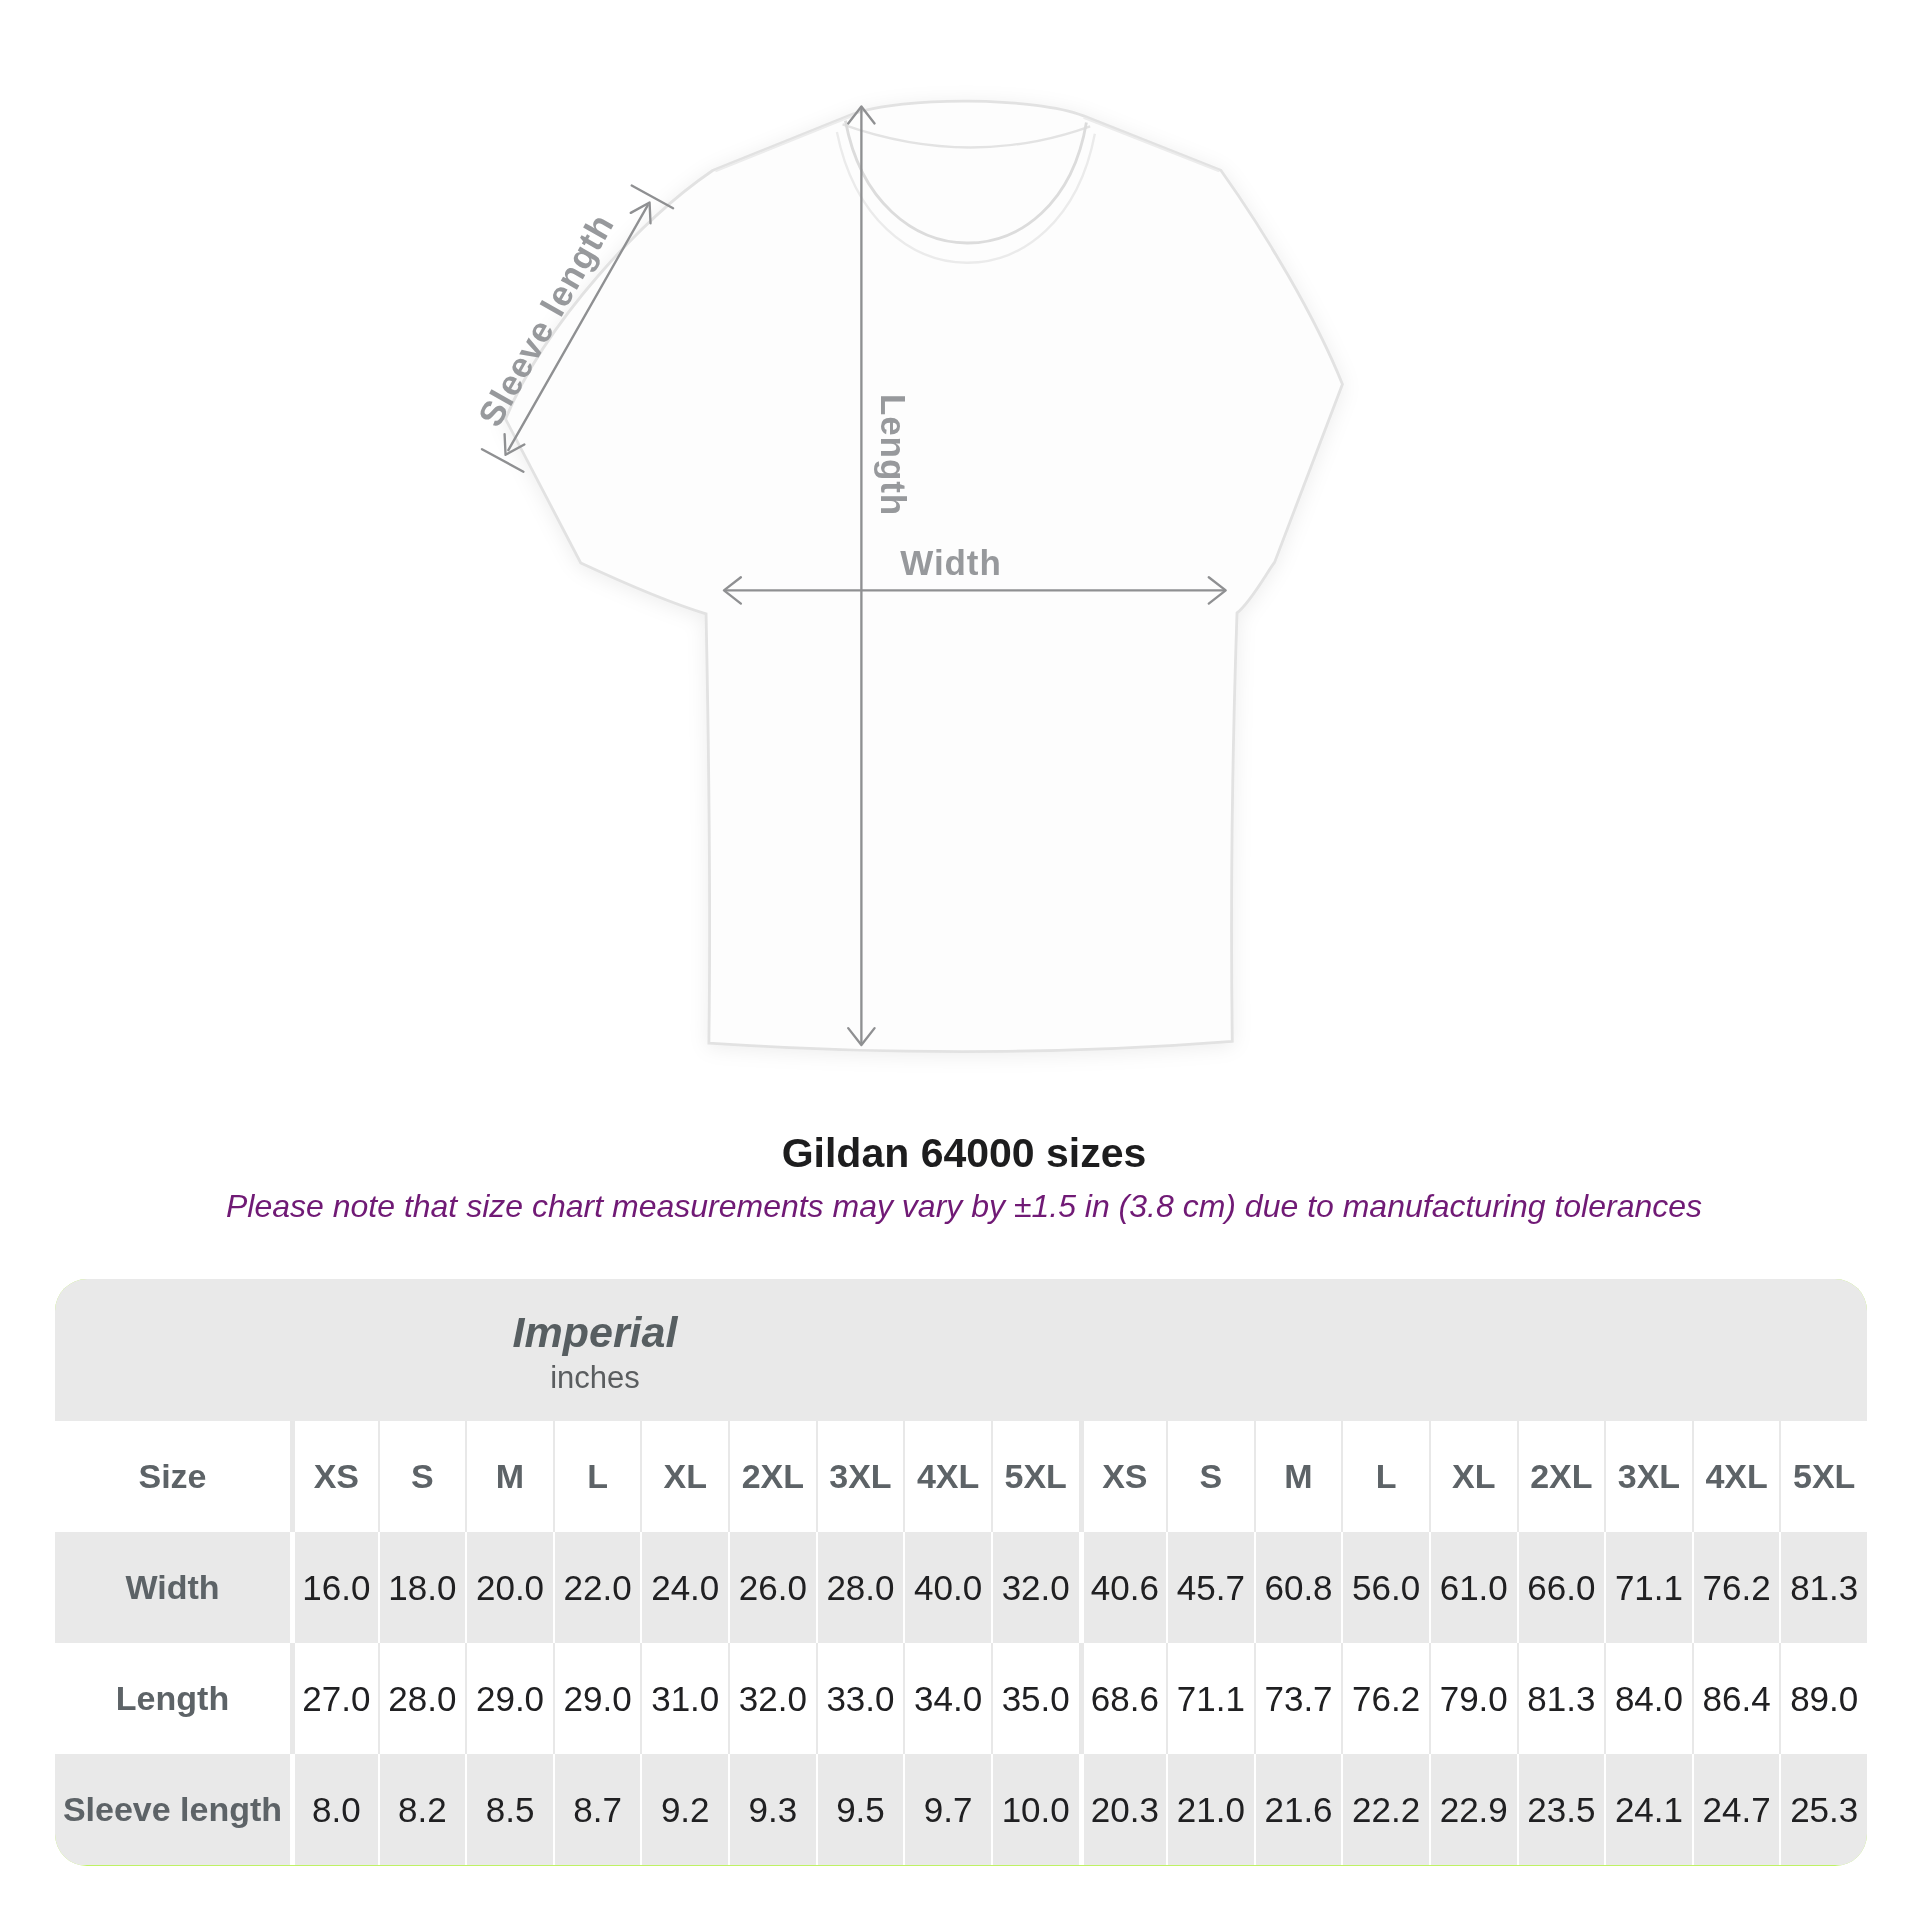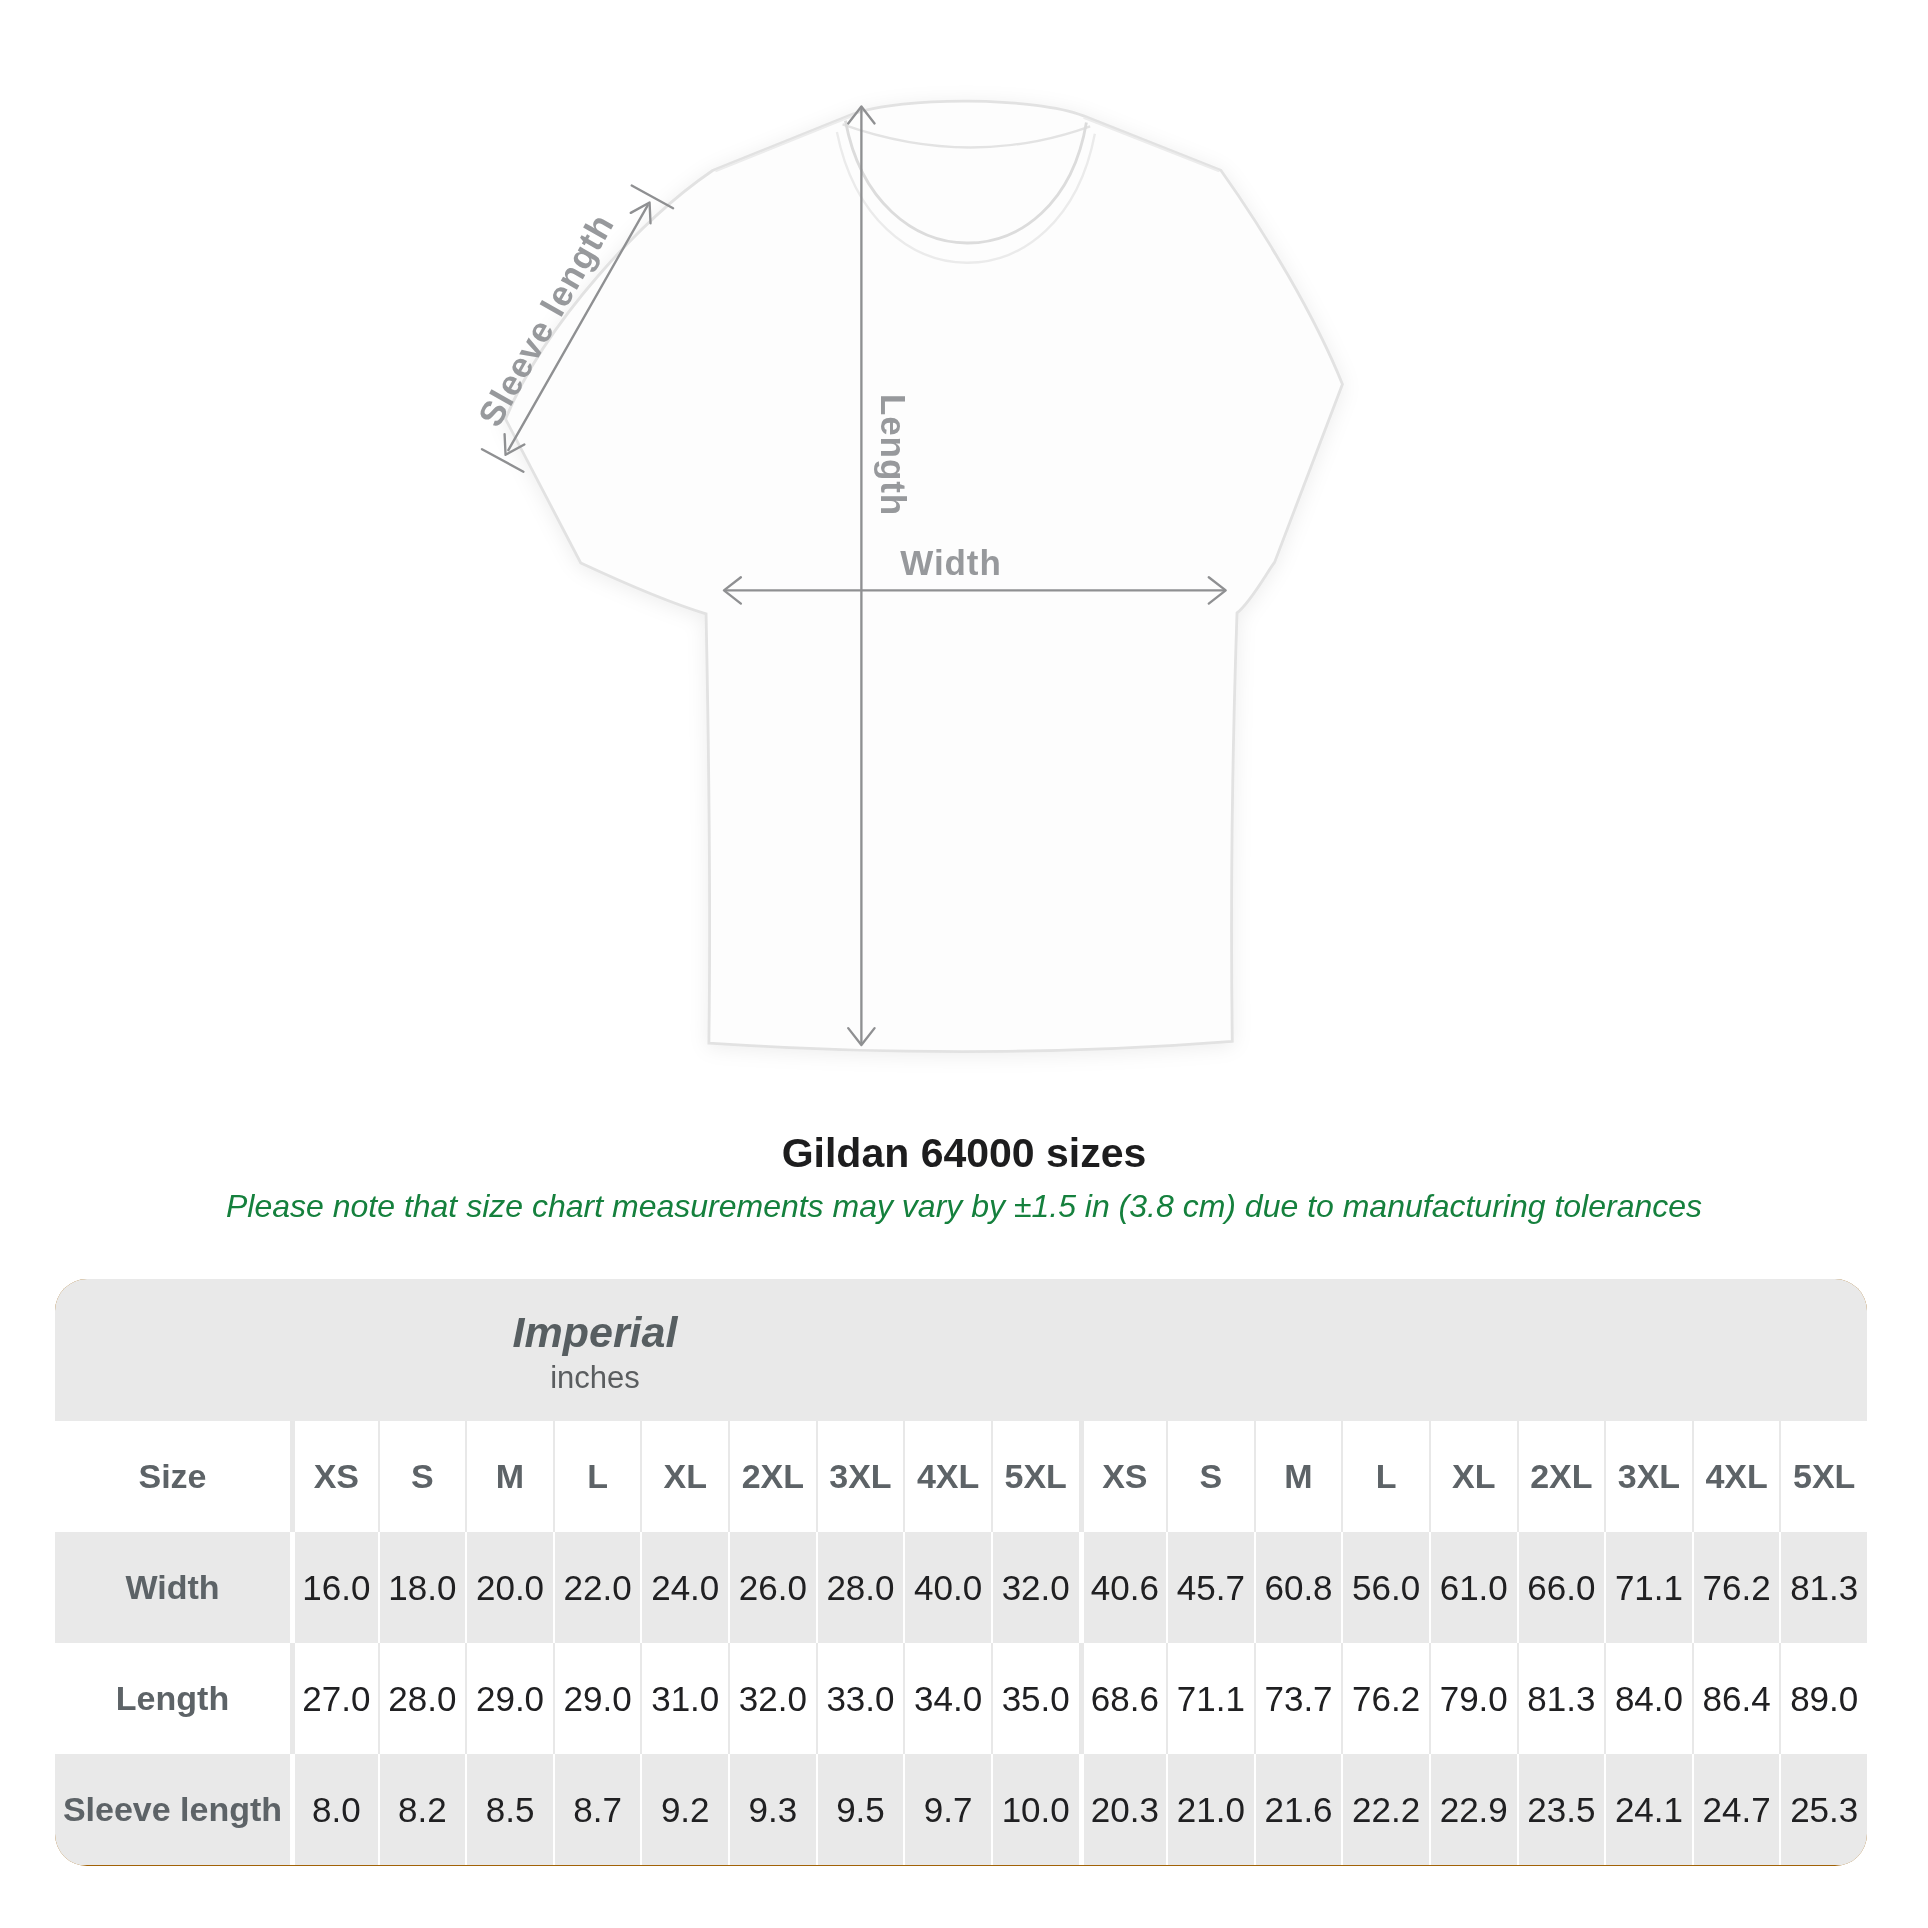--- a/index.html
+++ b/index.html
@@ -18,26 +18,26 @@
   #lbl-sleeve{left:546px;top:320px;transform:translate(-50%,-50%) rotate(-60.5deg);}
   #lbl-length{left:893px;top:455px;transform:translate(-50%,-50%) rotate(90deg);}
   #lbl-width{left:951px;top:563px;transform:translate(-50%,-50%);}
   
   .page-title{
     position:absolute;left:0;top:1130px;width:1928px;text-align:center;
     font-size:41px;font-weight:700;color:#1d1d1e;
   }
   .page-subtitle{
     position:absolute;left:0;top:1188px;width:1928px;text-align:center;
-    font-size:32px;font-style:italic;color:#15803d;
+    font-size:32px;font-style:italic;color:#701a75;
   }
   
   .size-table{
     position:absolute;left:55px;top:1279px;width:1812px;height:587px;
-    border-radius:32px;overflow:hidden;background:#a16207;
+    border-radius:32px;overflow:hidden;background:#bef264;
   }
   .band-header{
     position:relative;width:100%;height:142px;background:#e9e9e9;
   }
   .unit-block{position:absolute;top:28px;transform:translateX(-50%);text-align:center;}
   #unit-imperial{left:29.8%;}
   #unit-metric{left:77.6%;}
   .unit-title{font-size:43px;font-weight:700;font-style:italic;color:#575e61;line-height:1.2;}
   .unit-sub{font-size:31px;color:#5a5d5f;margin-top:1px;}
   .grid{

